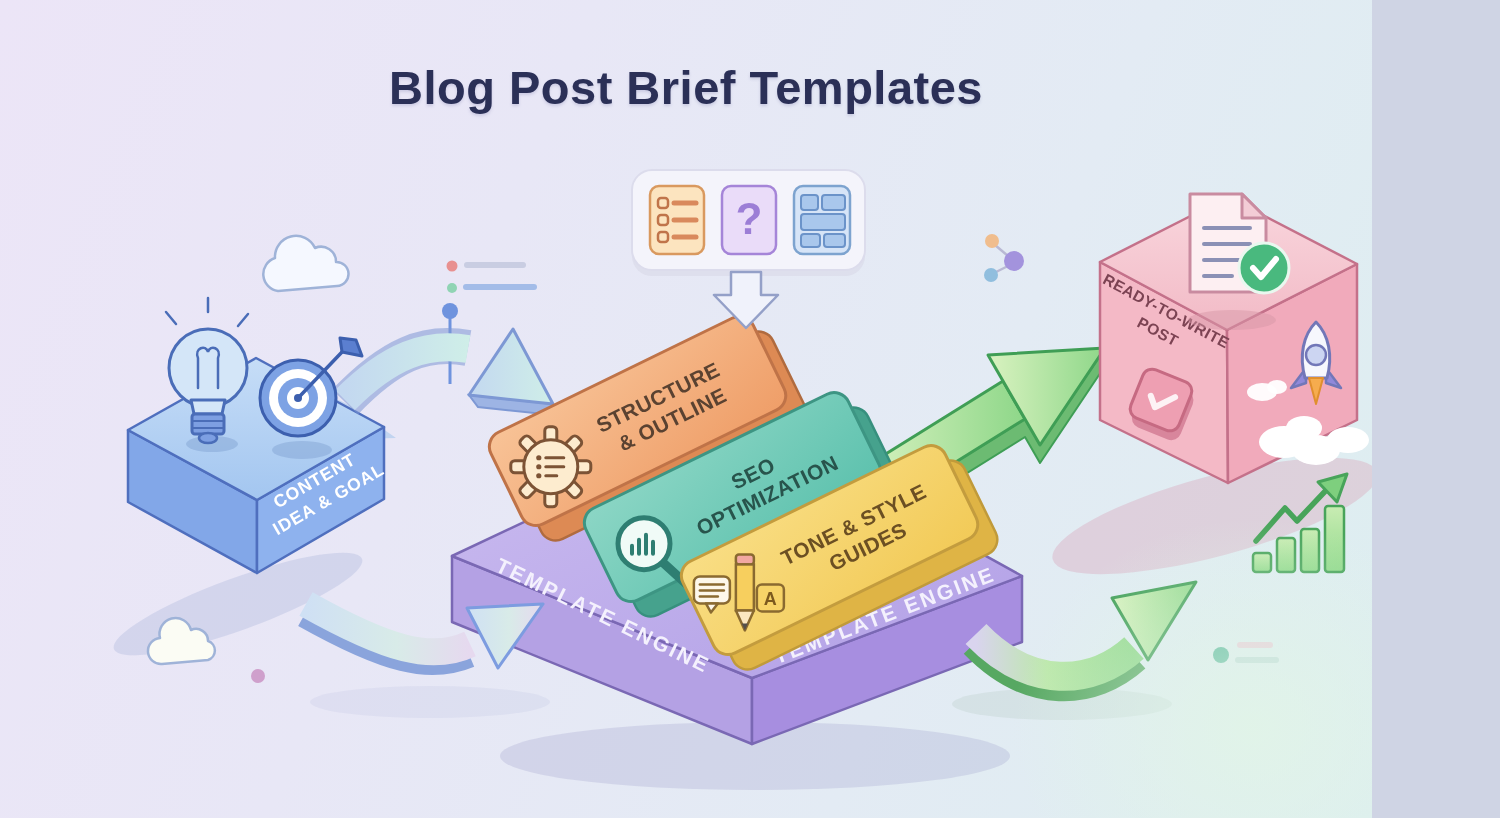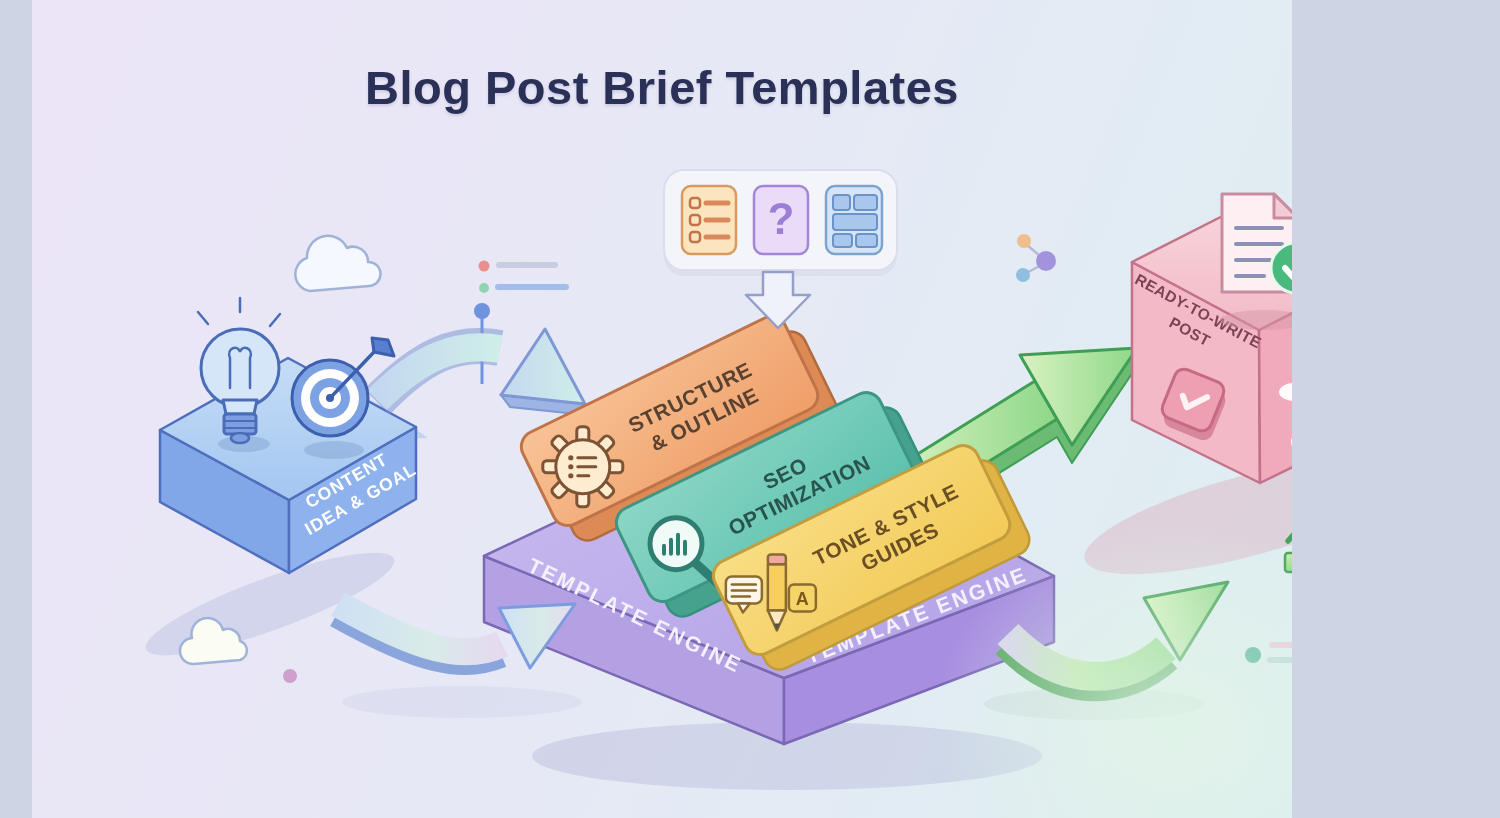--- a/index.html
+++ b/index.html
@@ -1,20 +1,19 @@
 <!DOCTYPE html>
 <html><head>
 <meta charset="utf-8">
 <style>
   html,body{margin:0;padding:0;background:#cfd4e4;}
   .canvas{
-    position:relative;width:1260px;height:818px;overflow:hidden;
+    position:relative;width:1372px;height:818px;overflow:hidden;
     font-family:"Liberation Sans",sans-serif;
     background:linear-gradient(112deg,#ece5f7 0%,#e8e7f6 35%,#e3ebf4 68%,#ddeef0 100%);
-    margin-left:32px;
   }
   .canvas::after{
     content:"";position:absolute;right:-120px;bottom:-120px;width:480px;height:420px;
     background:radial-gradient(closest-side,rgba(225,245,230,.8),rgba(225,245,230,0));
     pointer-events:none;
   }
   .title{
     position:absolute;top:60px;left:0;right:0;margin:0;text-align:center;
     font-size:47px;font-weight:700;color:#2b3057;letter-spacing:.5px;
     text-shadow:0 2px 3px rgba(120,120,170,.25);

